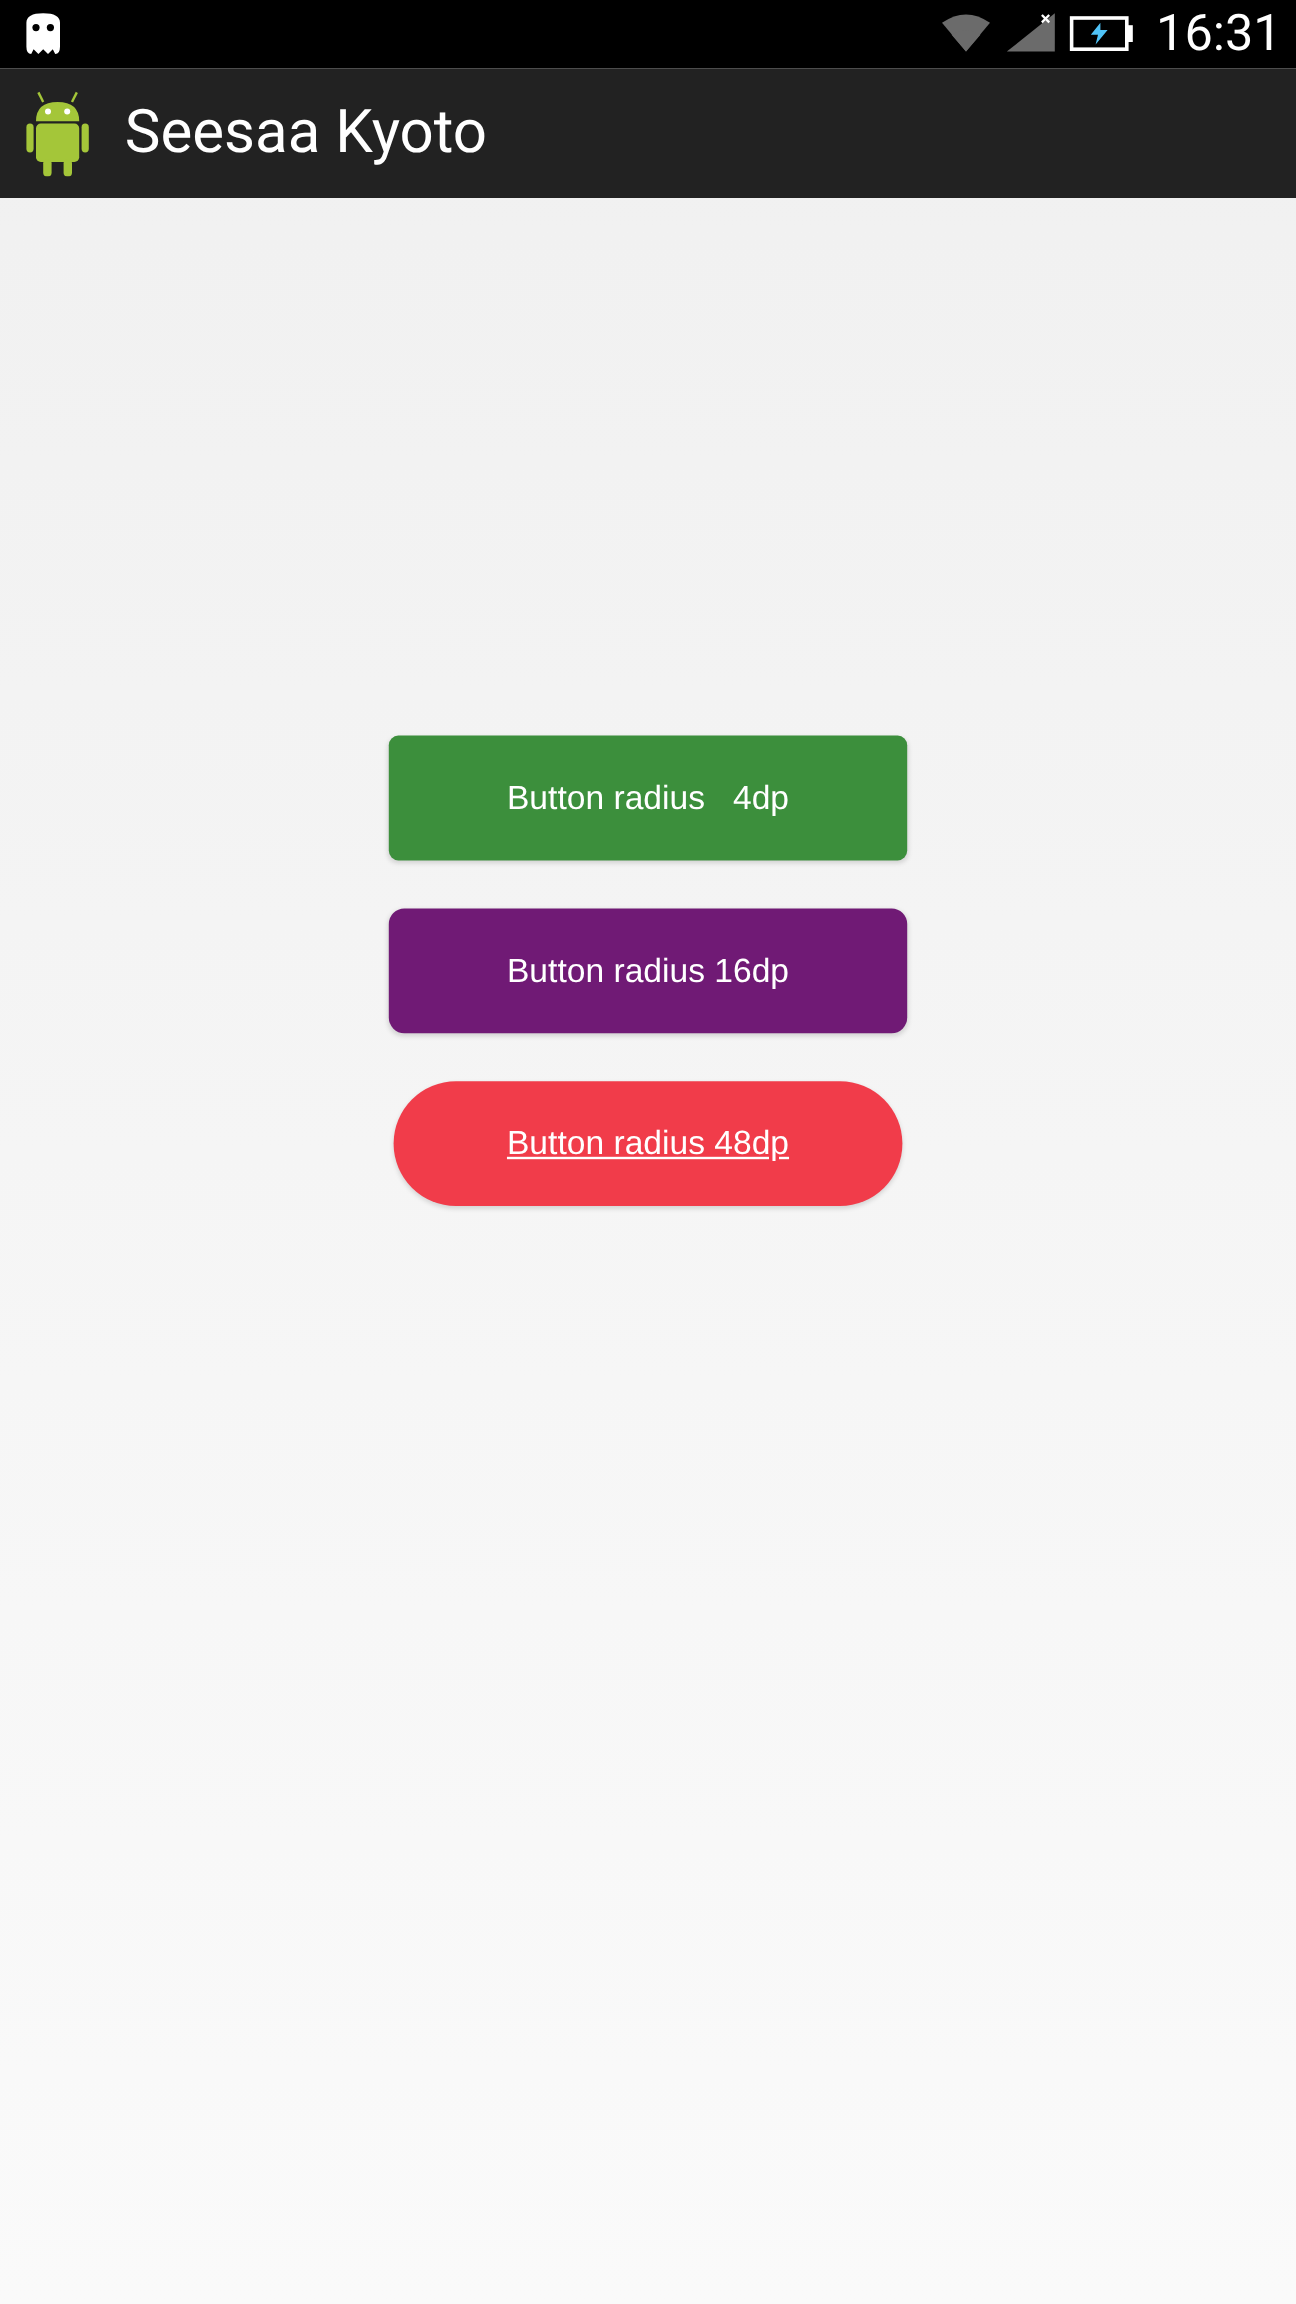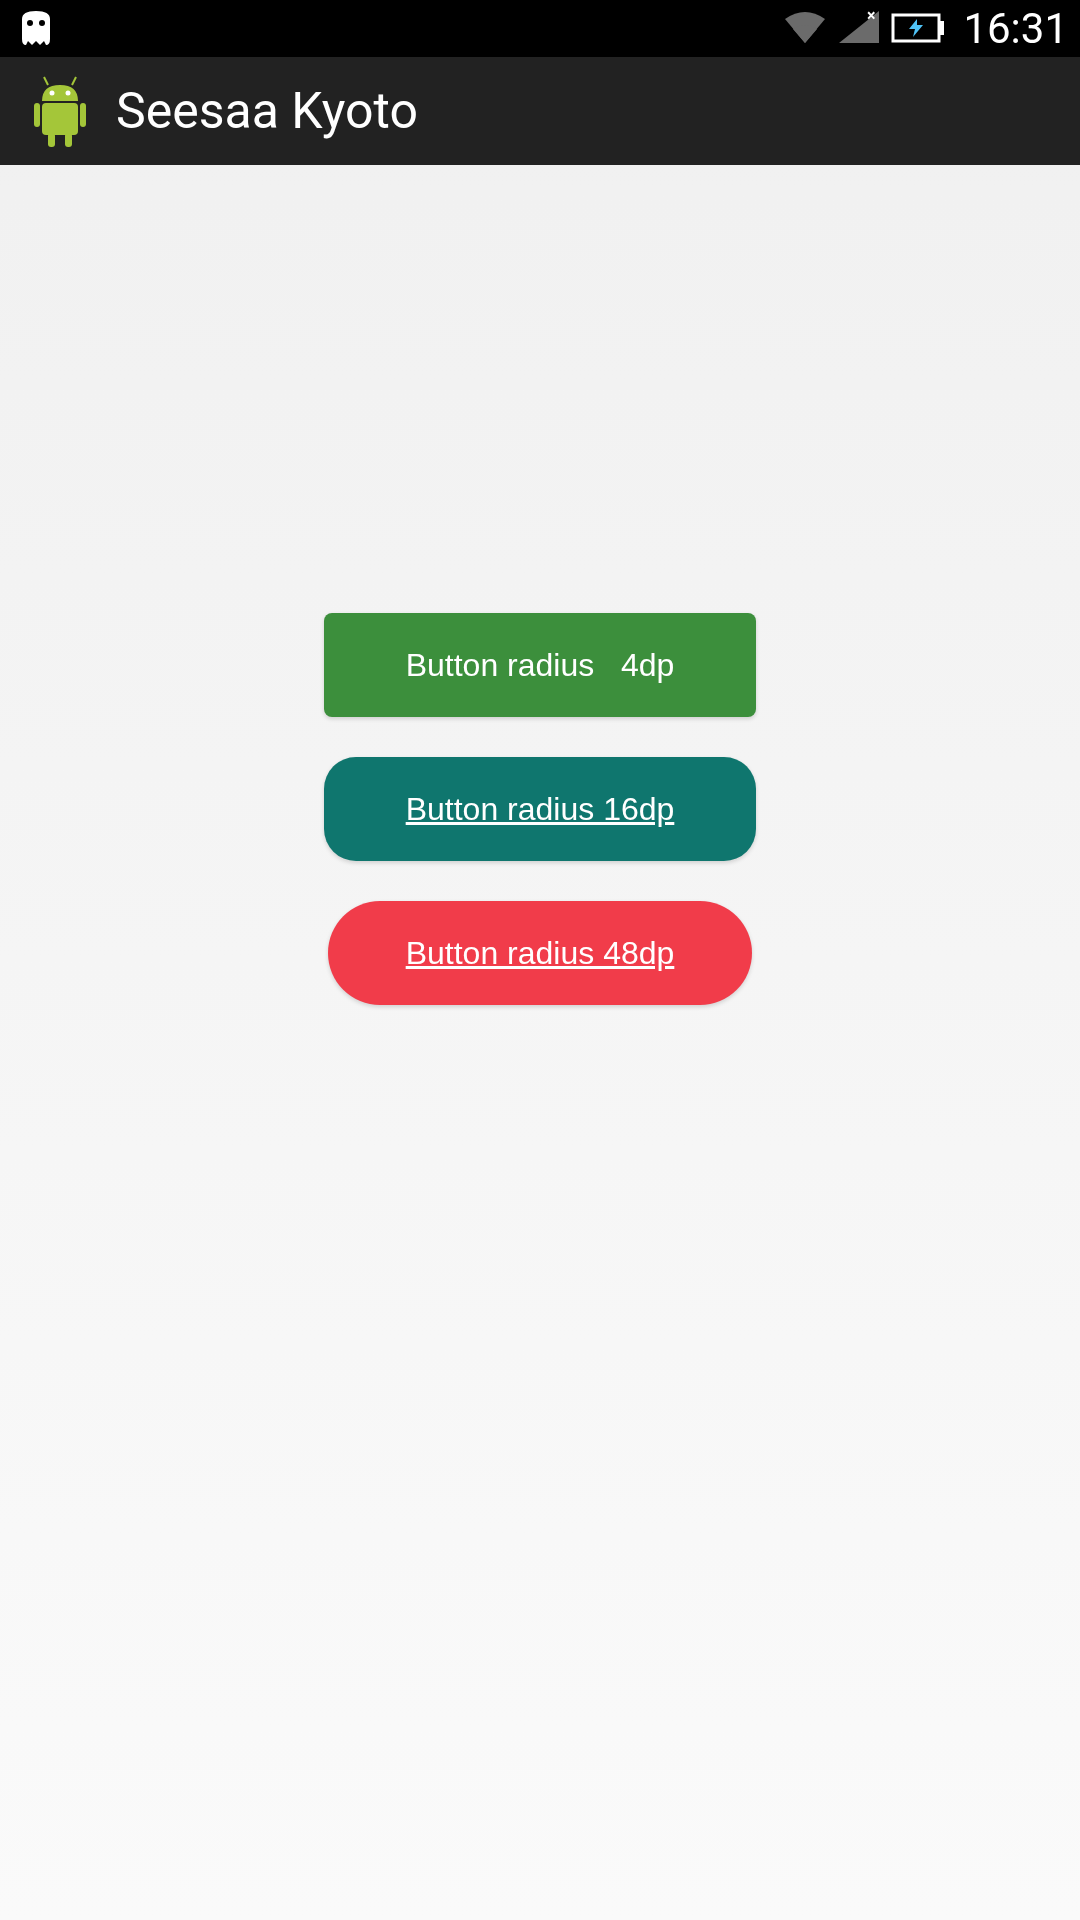--- a/index.html
+++ b/index.html
@@ -42,21 +42,21 @@
       color: #ffffff;
       font-size: 42px;
       font-weight: 400;
       margin-left: 6px;
     }
     .app-bar {
       height: 108px;
       background: #222222;
       display: flex;
       align-items: center;
-      padding: 0 30px;
+      padding: 0 18px;
       gap: 26px;
     }
     .android-icon {
       width: 60px;
       height: 72px;
     }
     .app-title {
       color: #ffffff;
       font-size: 50px;
       font-weight: 400;
@@ -68,36 +68,35 @@
       align-items: center;
       gap: 40px;
     }
     .demo-button {
       width: 432px;
       height: 104px;
       display: flex;
       align-items: center;
       justify-content: center;
       color: #ffffff;
-      font-size: 32px;
+      font-size: 28px;
       font-weight: 400;
       border: none;
       cursor: pointer;
       box-shadow: 0 2px 4px rgba(0,0,0,0.15);
       white-space: pre;
       text-align: right;
     }
     .btn-4dp {
       background: #3c8f3c;
       border-radius: 8px;
     }
     .btn-16dp {
-      background: #0f766e;
-      border-radius: 32px;
-      text-decoration: underline;
+      background: #701a75;
+      border-radius: 13px;
     }
     .btn-48dp {
       background: #f13c4a;
       border-radius: 96px;
       height: 104px;
       width: 424px;
       text-decoration: underline;
     }
   </style>
 </head>

